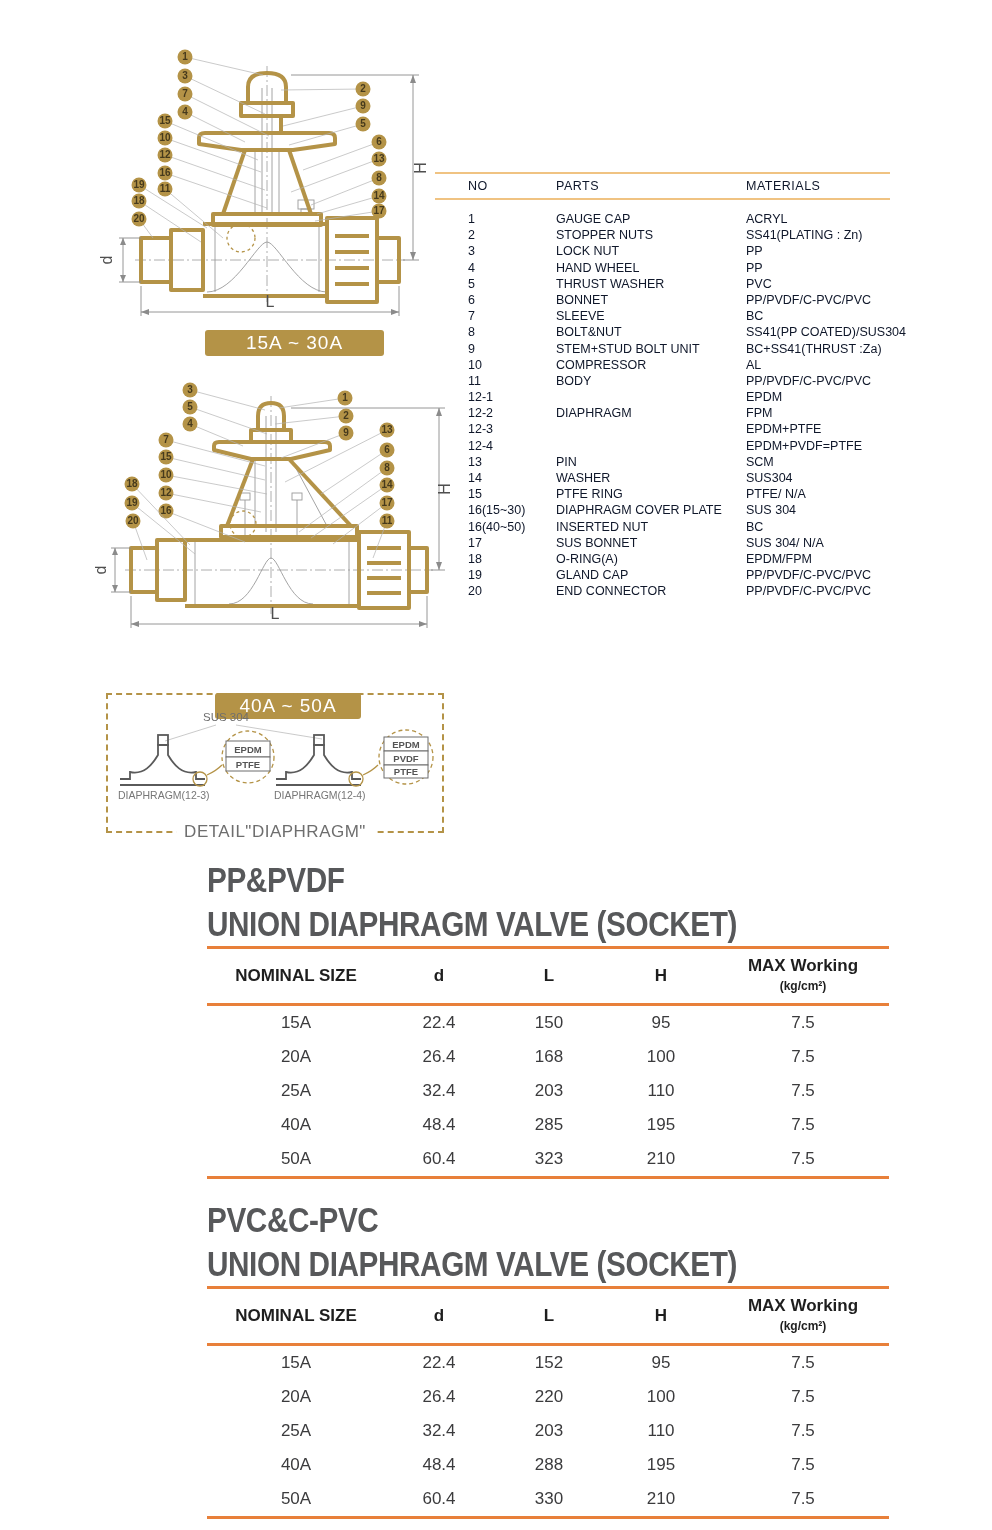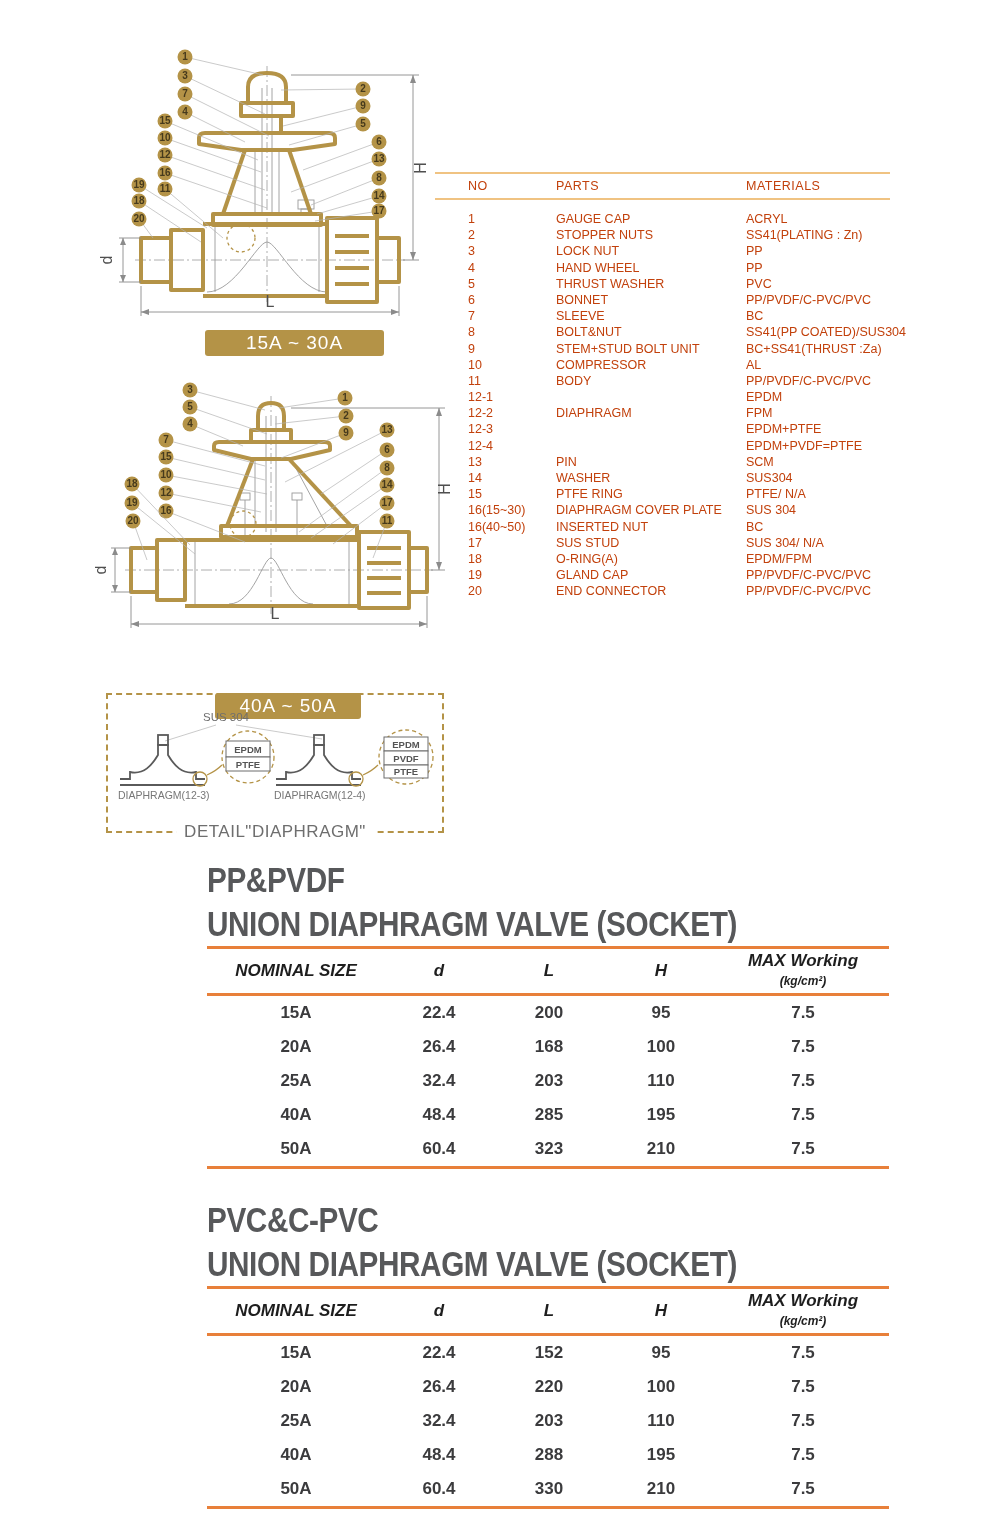--- a/index.html
+++ b/index.html
@@ -25,21 +25,21 @@
             font-family:"Liberation Sans",sans-serif; }
   .gold { stroke:#b49347; fill:none; stroke-width:4; stroke-linejoin:round; }
   .gold-thin { stroke:#b49347; fill:none; stroke-width:1.3; }
   .thin { stroke:#9a9a9a; fill:none; stroke-width:0.9; }
   .cline { stroke:#9a9a9a; fill:none; stroke-width:0.8; stroke-dasharray:11 3 2 3; }
   .dim { stroke:#8b8b8b; stroke-width:0.9; }
   .dim-arrow { fill:#8b8b8b; stroke:none; }
   .dim-label { fill:#4f4f4f; font-size:16px; font-family:"Liberation Sans",sans-serif; }
   
   .parts { position:absolute; left:435px; top:172px; width:455px;
-           color:#c2410c; font-size:12.5px; }
+           color:#0f172a; font-size:12.5px; }
   .parts-head {
     display:grid; grid-template-columns:88px 190px 1fr; padding-left:33px;
     border-top:2px solid #f0c382; border-bottom:2px solid #f0c382;
     height:28px; align-items:center; letter-spacing:0.5px;
   }
   .parts-body { margin-top:11px; }
   .parts-row { display:grid; grid-template-columns:88px 190px 1fr;
                padding-left:33px; height:16.2px; line-height:16.2px;
                white-space:nowrap; }
   
@@ -60,28 +60,28 @@
   .spec { position:absolute; left:199px; width:682px;margin-left:8px; }
   #spec0 { top:858px; }
   #spec1 { top:1198px; }
   .sec-title, .sec-subtitle {
     color:#57585a; font-size:35px; font-weight:bold; line-height:44px;
     transform:scaleX(0.85); transform-origin:0 50%; letter-spacing:-0.5px;
     white-space:nowrap;
   }
   .spec-rule { height:3px; background:#e8803a; }
   .spec-head { display:grid; grid-template-columns:178px 108px 112px 112px 172px;
-               height:44px; align-items:center; color:#1e1e1e; font-weight:bold;font-style:italic; }
+               height:54px; align-items:center; color:#1e1e1e; font-weight:bold; }
   .spec-head .sh { text-align:center; font-size:17px; }
   .sh-max { line-height:20px; }
   .sh-max .kg { font-size:12px; }
   .spec-body { }
   .spec-row { display:grid; grid-template-columns:178px 108px 112px 112px 172px;
               height:34px; align-items:center; color:#3b3b3d; font-size:17px; }
-  .spec-row div { text-align:center;font-weight:bold; }
+  .spec-row div { text-align:center; }
 </style>
 </head>
 <body>
 
 <div class="page">
 
   <div class="diag" id="diag1">
     <svg width="350" height="320" viewBox="0 0 350 320">
 
       <line class="cline" x1="40" y1="218" x2="310" y2="218"></line>
@@ -300,21 +300,21 @@
           <div>DIAPHRAGM COVER PLATE</div>
           <div>SUS 304</div>
         </div>
         <div class="parts-row">
           <div>16(40~50)</div>
           <div>INSERTED NUT</div>
           <div>BC</div>
         </div>
         <div class="parts-row">
           <div>17</div>
-          <div>SUS STUD</div>
+          <div>SUS BONNET</div>
           <div>SUS 304/ N/A</div>
         </div>
         <div class="parts-row">
           <div>18</div>
           <div>O-RING(A)</div>
           <div>EPDM/FPM</div>
         </div>
         <div class="parts-row">
           <div>19</div>
           <div>GLAND CAP</div>
@@ -493,21 +493,21 @@
       <div class="sh sh-max">
         <div>MAX Working</div>
         <div class="kg">(kg/cm²)</div>
       </div>
     </div>
     <div class="spec-rule"></div>
     <div class="spec-body">
         <div class="spec-row">
           <div>15A</div>
           <div>22.4</div>
-          <div>200</div>
+          <div>150</div>
           <div>95</div>
           <div>7.5</div>
         </div>
         <div class="spec-row">
           <div>20A</div>
           <div>26.4</div>
           <div>168</div>
           <div>100</div>
           <div>7.5</div>
         </div>

